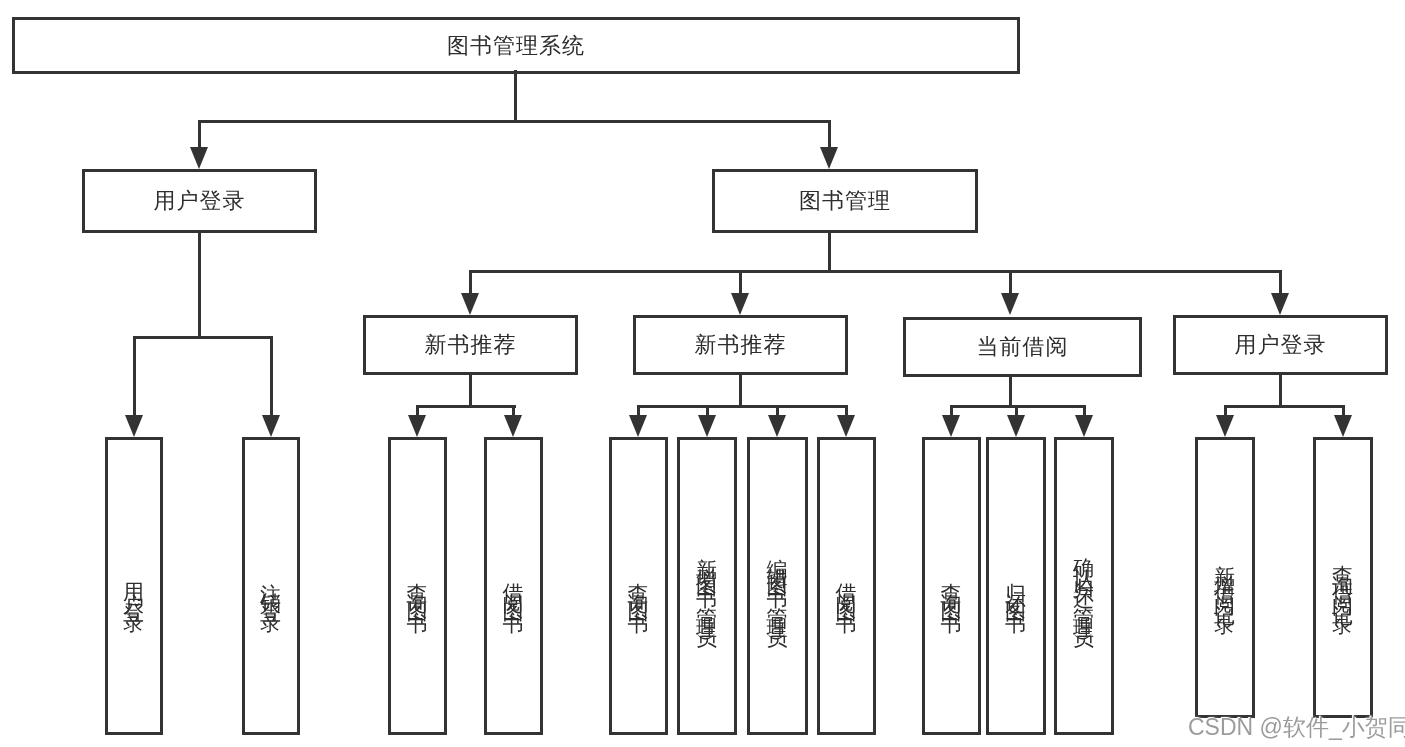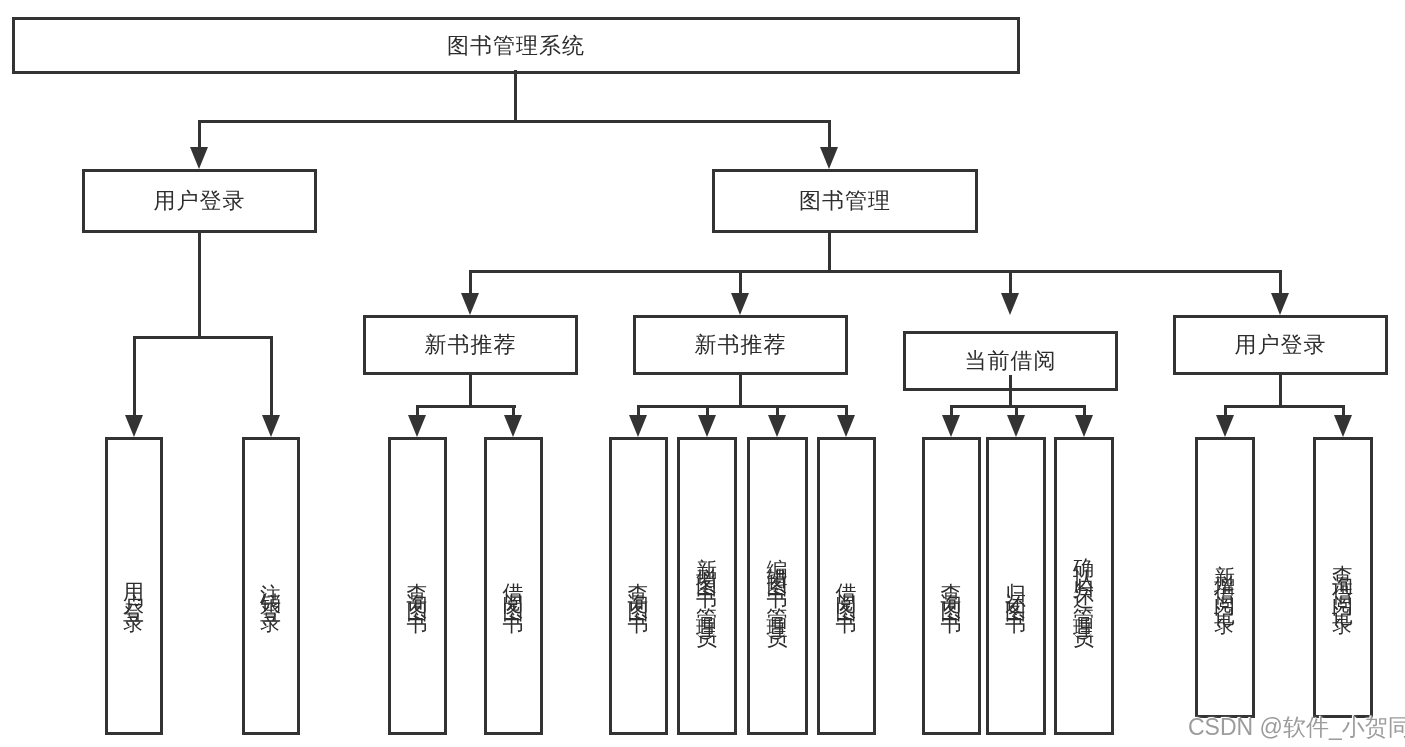--- a/index.html
+++ b/index.html
@@ -102,21 +102,21 @@
     <div class="vl" style="left:1279px;top:270px;height:25px"></div>
     <div class="arrow" style="left:1271px;top:293px"></div>
   </div>
 
   <div class="box" style="left:363px;top:315px;width:215px;height:60px">
     <span>新书推荐</span>
   </div>
   <div class="box" style="left:633px;top:315px;width:215px;height:60px">
     <span>新书推荐</span>
   </div>
-  <div class="box" style="left:903px;top:331px;width:215px;height:60px">
+  <div class="box" style="left:903px;top:317px;width:239px;height:60px">
     <span>当前借阅</span>
   </div>
   <div class="box" style="left:1173px;top:315px;width:215px;height:60px">
     <span>用户登录</span>
   </div>
 
   <div>
     <div class="vl" style="left:469px;top:375px;height:32px"></div>
     <div class="hl" style="left:416px;top:405px;width:100px"></div>
     <div class="vl" style="left:416px;top:405px;height:12px"></div>

